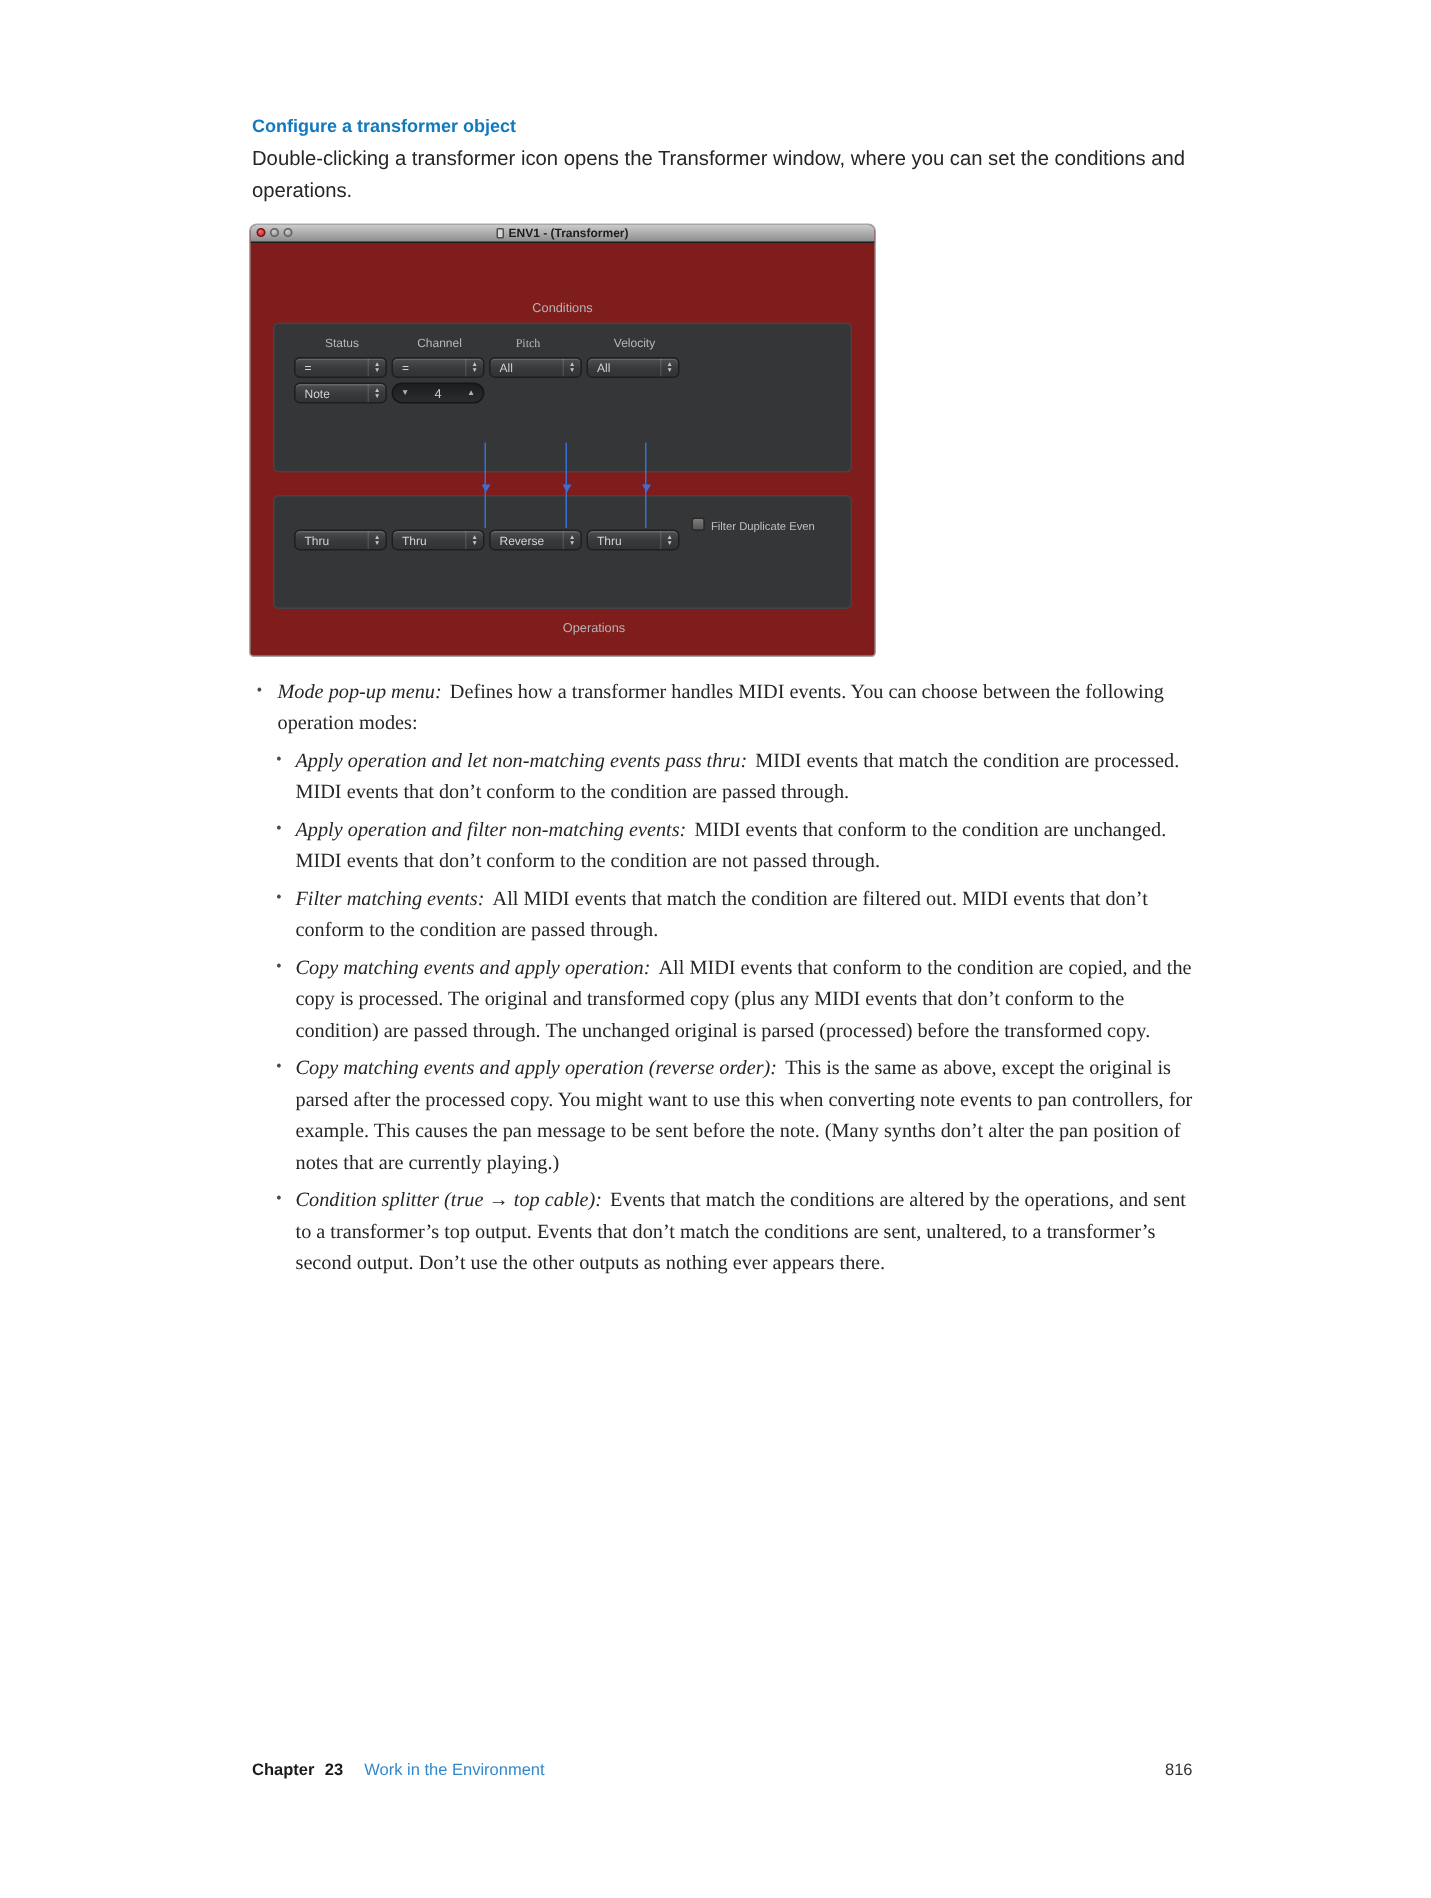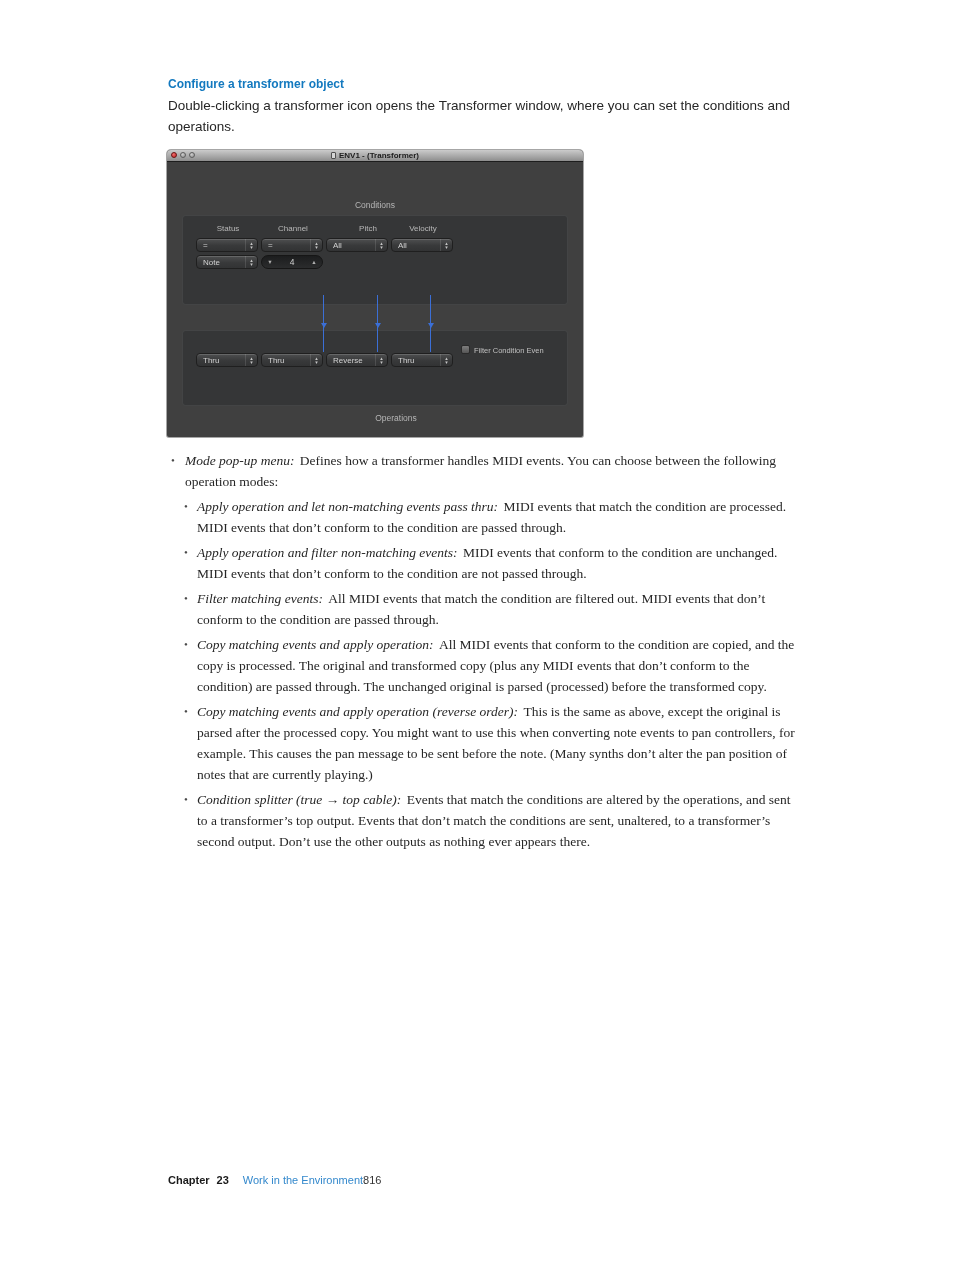--- a/index.html
+++ b/index.html
@@ -23,31 +23,31 @@
   .li.l2{padding-left:29px;}
   .li::before{
     content:"\2022";position:absolute;top:0;color:#4a4a4a;font-size:11px;
   }
   .li.l1::before{left:3px;}
   .li.l2::before{left:16px;}
   .lead{font-style:italic;padding-right:2px;}
   
   .doc-footer{
     position:absolute;left:168px;top:1174px;width:627px;
-    display:flex;justify-content:flex-start;align-items:baseline;
+    display:flex;justify-content:space-between;align-items:baseline;
     font-size:11px;color:#1a1a1a;
   }
   .footer-chapter{font-weight:bold;}
   .footer-num{font-weight:bold;margin-left:7px;}
   .footer-link{color:#3388cc;margin-left:14px;font-weight:normal;cursor:pointer;}
   .footer-page{color:#333;}
   
   .window{
     position:absolute;left:167px;top:150px;width:416px;height:287px;
-    background:#404040;border-radius:4px 4px 2px 2px;
+    background:#7f1d1d;border-radius:4px 4px 2px 2px;
     box-shadow:0 0 0 1px rgba(0,0,0,0.35);
     font-size:8px;color:#c4c4c4;
   }
   .titlebar{
     position:relative;height:11px;border-radius:4px 4px 0 0;
     background:linear-gradient(#cbcbcb,#8d8d8d);
     border-bottom:1px solid #1d1d1d;
   }
   .tl{position:absolute;top:2px;width:6px;height:6px;border-radius:50%;}
   .tl.red{left:4px;background:radial-gradient(circle at 35% 30%,#f07070,#c22525);border:1px solid #6d1414;box-sizing:border-box;}
@@ -80,24 +80,24 @@
     color:#c6c6c6;font-size:5px;line-height:4px;
   }
   .mode-popup{left:55px;top:0;width:348px;}
   .section-label{position:absolute;left:0;right:0;text-align:center;font-size:8.5px;color:#b5b5b5;}
   .section-label.cond{top:50px;}
   .section-label.ops{top:263px;padding-left:42px;}
   .panel{
     position:absolute;left:15px;width:386px;box-sizing:border-box;
     background:#353637;border:1px solid rgba(255,255,255,0.07);border-radius:4px;
   }
-  .panel.conditions{top:65px;height:90px;}
+  .panel.conditions{top:65px;height:100px;}
   .panel.operations{top:180px;height:76px;}
   .col-header{position:absolute;top:8px;transform:translateX(-50%);color:#b8b8b8;font-size:8px;white-space:nowrap;}
-  .ch1{left:45px;}.ch2{left:110px;}.ch3{left:185px;}.ch4{left:240px;}
+  .ch1{left:45px;}.ch2{left:110px;}.ch3{left:169px;font-family:Liberation Serif, serif;}.ch4{left:240px;}
   .panel .popup{width:62px;z-index:3;}
   .row1{top:22px;}
   .row2{top:39px;}
   .px1{left:13px;}.px2{left:78px;}.px3{left:143px;}.px4{left:208px;}
   .stepper{
     position:absolute;left:78px;top:39px;width:62px;height:14px;box-sizing:border-box;
     border-radius:7px;background:linear-gradient(#1c1d1e,#2b2c2d);
     border:1px solid #161616;display:flex;align-items:center;z-index:3;
   }
   .step-btn{width:16px;text-align:center;font-size:5.5px;color:#b0b0b0;cursor:pointer;}
@@ -218,21 +218,21 @@
         </span>
     </div>
     <div class="popup row1 px4">
       <span class="popup-text">Thru</span>
       <span class="popup-arrows">
           <span>▴</span>
           <span>▾</span>
         </span>
     </div>
     <div class="checkbox"></div>
-    <span class="checkbox-label">Filter Condition Even</span>
+    <span class="checkbox-label">Filter Duplicate Even</span>
   </div>
 
   <div class="section-label ops">Operations</div>
 </div>
 
 <div class="bullet-list">
   <div class="li l1"><span class="lead">Mode pop-up menu: </span><span>Defines how a transformer handles MIDI events. You can choose between the following operation modes:</span></div>
   <div class="li l2"><span class="lead">Apply operation and let non-matching events pass thru: </span><span>MIDI events that match the condition are processed. MIDI events that don’t conform to the condition are passed through.</span></div>
   <div class="li l2"><span class="lead">Apply operation and filter non-matching events: </span><span>MIDI events that conform to the condition are unchanged. MIDI events that don’t conform to the condition are not passed through.</span></div>
   <div class="li l2"><span class="lead">Filter matching events: </span><span>All MIDI events that match the condition are filtered out. MIDI events that don’t conform to the condition are passed through.</span></div>

